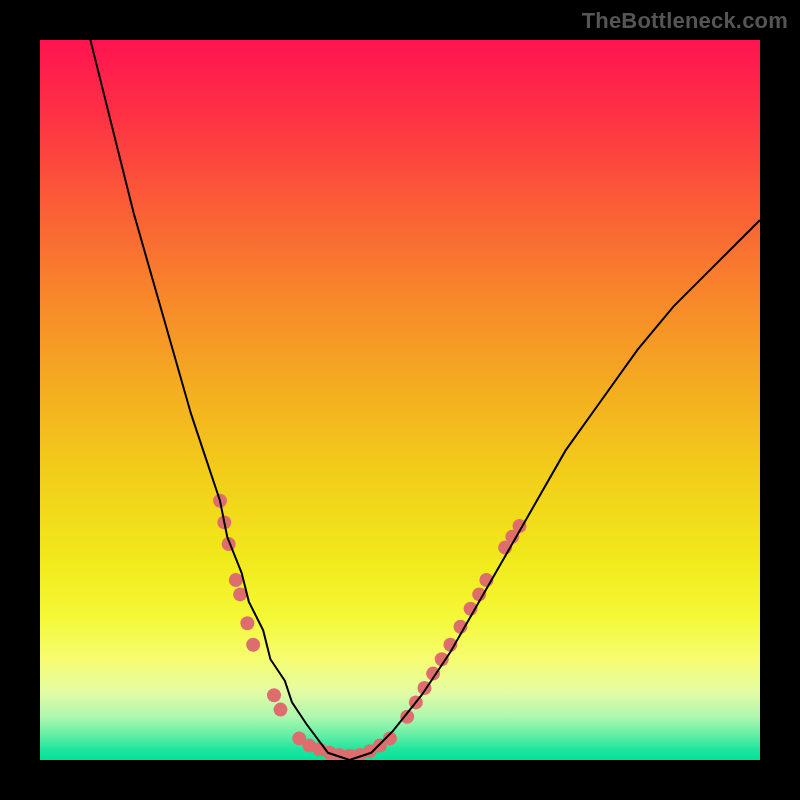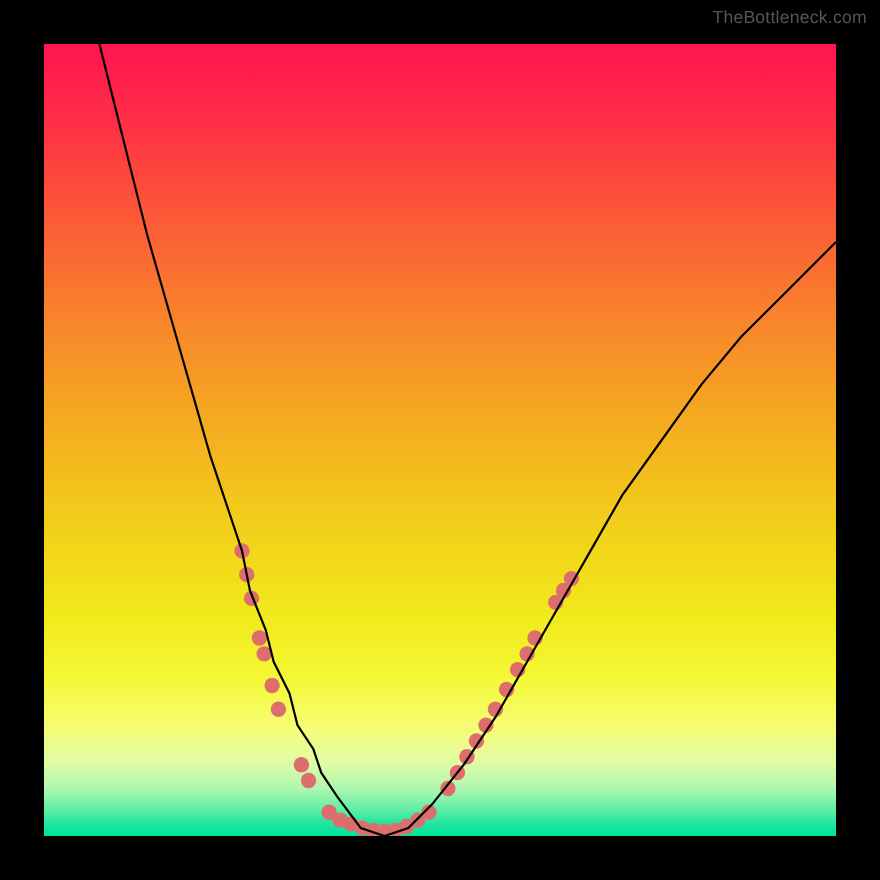--- a/index.html
+++ b/index.html
@@ -38,22 +38,22 @@
     top: 0;
     width: 100%;
     height: 100%;
     pointer-events: none;
   }
   .watermark {
     position: absolute;
     top: 8px;
     right: 12px;
     color: #555;
-    font-size: 16px;
-    font-weight: 400;
+    font-size: 22px;
+    font-weight: 700;
     letter-spacing: 0.2px;
   }
 </style>
 </head>
 <body>
 
 <div class="frame">
   <div class="watermark">TheBottleneck.com</div>
 
   <div class="plot-area">

